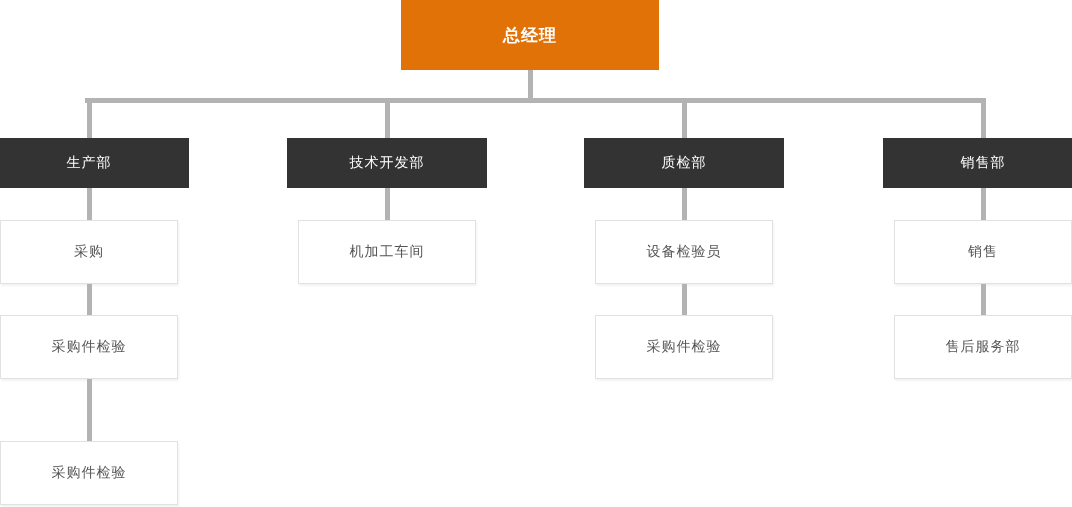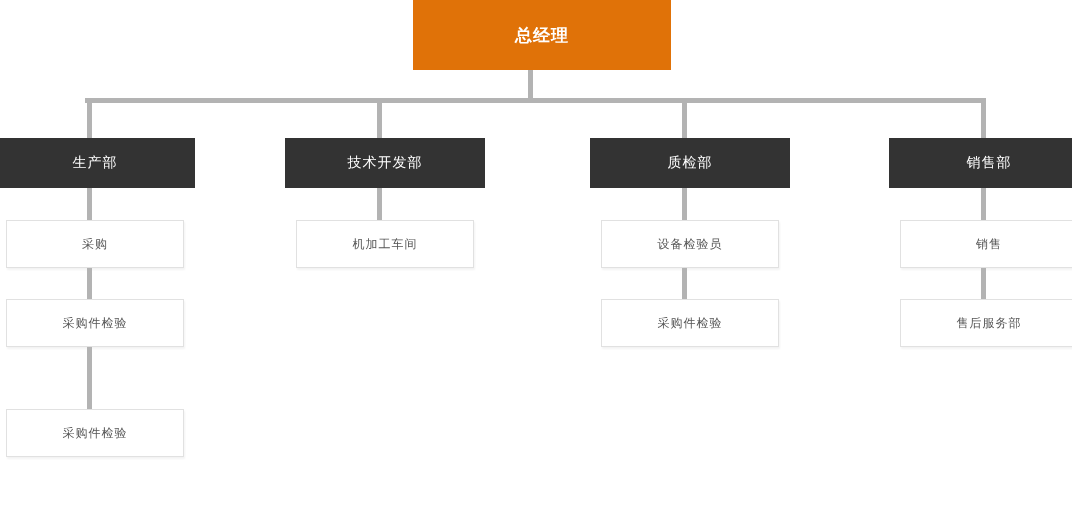--- a/index.html
+++ b/index.html
@@ -5,60 +5,60 @@
   html, body { margin: 0; padding: 0; }
   body {
     width: 1072px; height: 507px;
     background: #ffffff;
     font-family: "Liberation Sans", "DejaVu Sans", sans-serif;
     overflow: hidden;
     position: relative;
   }
   .stage { position: absolute; left: 0; top: 0; width: 1072px; height: 507px; }
 
-  .node { display: flex; align-items: center; justify-content: center; text-align: center; margin-left: 12px; }
+  .node { display: flex; align-items: center; justify-content: center; text-align: center; }
 
   .root-node {
     position: absolute; left: 401px; top: 0; width: 258px; height: 70px;
     background: var(--root-bg, #e07208);
     color: var(--root-text, #ffffff);
     font-size: 17px; font-weight: bold; letter-spacing: 1px;
   }
 
   .conn { background: var(--connector, #b3b3b3); }
   .root-drop { position: absolute; left: 528px; top: 70px; width: 5px; height: 28px; }
   .spine { position: absolute; left: 85px; top: 98px; width: 901px; height: 5px; }
 
   .col {
     position: absolute; top: 103px; width: 178px;
     display: flex; flex-direction: column; align-items: center;
   }
   .col-1 { left: 0; }
-  .col-2 { left: 290px; }
+  .col-2 { left: 298px; }
   .col-3 { left: 595px; }
   .col-4 { left: 894px; }
 
   .drop { width: 5px; }
   .h35 { height: 35px; }
   .h32 { height: 32px; }
   .h31 { height: 31px; }
 
   .dept {
     width: 200px; height: 50px;
     background: var(--dept-bg, #333333);
     color: var(--dept-text, #ffffff);
     font-size: 14px; font-weight: normal; letter-spacing: 1px;
   }
   .child {
-    width: 178px; height: 48px;
+    width: 178px; height: 64px;
     background: var(--child-bg, #ffffff);
     border: 1px solid var(--child-border, #e1e1e1);
     box-sizing: border-box;
     color: var(--child-text, #555555);
-    font-size: 12px; letter-spacing: 1px;
+    font-size: 14px; letter-spacing: 1px;
     box-shadow: 1px 2px 2px rgba(0,0,0,0.05);
   }
 </style>
 </head>
 <body>
 
 <div class="stage">
 
   <div class="node root-node">
     <span>总经理</span>

